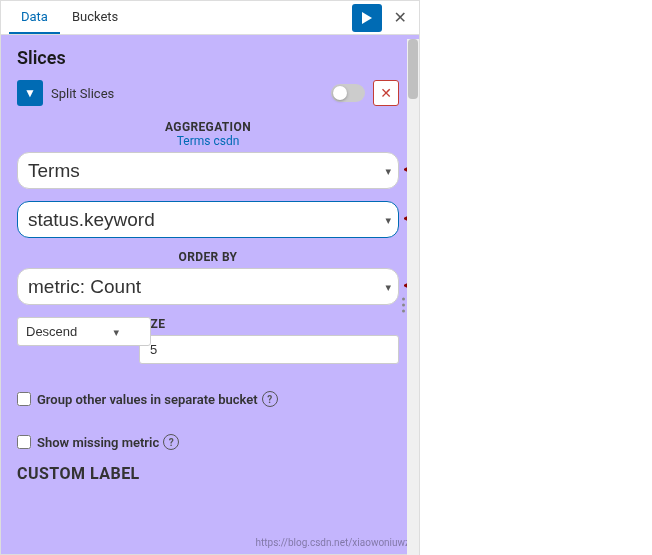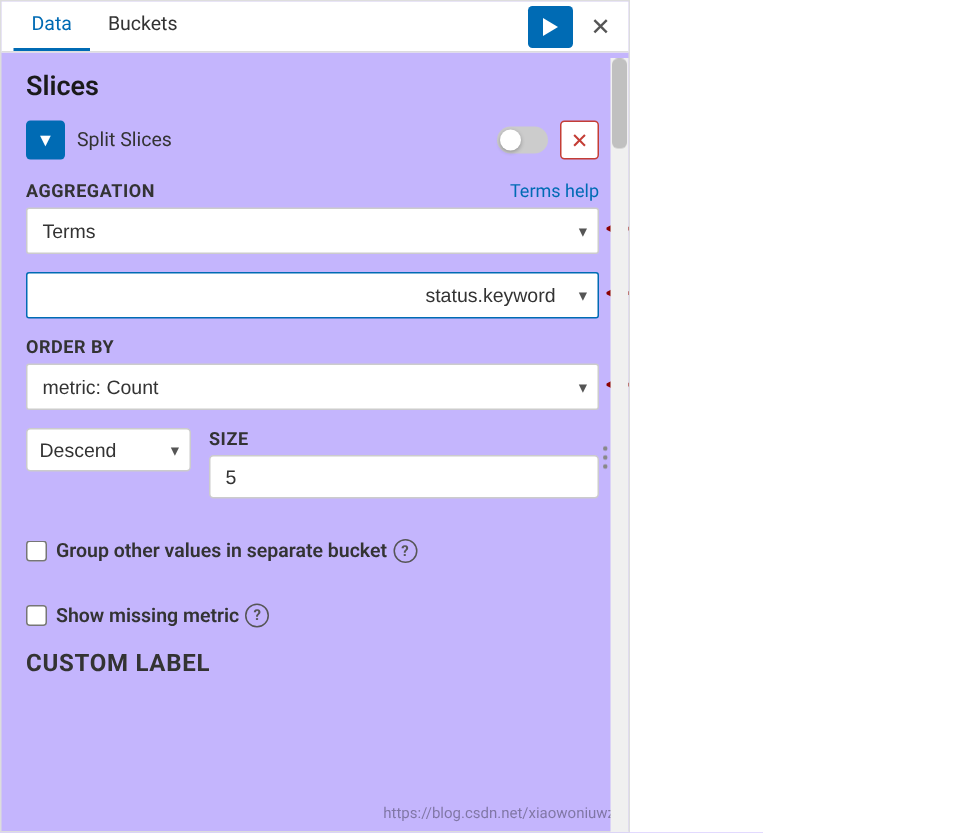--- a/index.html
+++ b/index.html
@@ -149,20 +149,21 @@
 
     
     .field-group {
       margin-bottom: 12px;
     }
     .field-label-row {
       display: flex;
       justify-content: space-between;
       align-items: center;
       margin-bottom: 4px;
+      flex-direction: column;
     }
     .field-label {
       font-size: 12px;
       font-weight: 700;
       color: #333;
       text-transform: uppercase;
       letter-spacing: 0.03em;
     }
     .help-link {
       font-size: 12px;
@@ -171,31 +172,30 @@
       text-decoration: none;
     }
     .select-wrapper {
       position: relative;
       width: 100%;
     }
     .select-field {
       width: 100%;
       padding: 7px 28px 7px 10px;
       border: 1px solid #ccc;
-      border-radius: 2px;
-      font-size: 13px;
+      border-radius: 12px;
+      font-size: 19px;
       color: #333;
       background: #fff;
       appearance: none;
       cursor: pointer;
       outline: none;
     }
     .select-field.highlighted {
       border-color: #006BB4;
-      text-align: right;
     }
     .select-arrow {
       position: absolute;
       right: 8px;
       top: 50%;
       transform: translateY(-50%);
       pointer-events: none;
       color: #555;
       font-size: 11px;
     }
@@ -354,21 +354,21 @@
       <div class="toggle-switch" style="margin-right:8px;">
         <div class="toggle-track"></div>
         <div class="toggle-thumb"></div>
       </div>
       <button class="delete-btn">✕</button>
     </div>
 
     <div class="field-group">
       <div class="field-label-row">
         <span class="field-label">Aggregation</span>
-        <a class="help-link">Terms help</a>
+        <a class="help-link">Terms csdn</a>
       </div>
       <div class="select-wrapper" style="position:relative;">
         <select class="select-field">
           <option>Terms</option>
           <option>Date Histogram</option>
           <option>Range</option>
           <option>Filters</option>
         </select>
         <span class="select-arrow">▾</span>
         
@@ -427,21 +427,21 @@
             </defs>
             <line x1="54" y1="11" x2="6" y2="11" stroke="#8B0000" stroke-width="2.5" marker-end="url(#arrowhead3)"></line>
           </svg>
         </div>
       </div>
     </div>
 
     <div class="order-size-row">
       <div class="order-col">
         <div class="select-wrapper" style="width:110px;">
-          <select class="select-small" style="width:110px;">
+          <select class="select-small" style="width:134px;">
             <option>Descend</option>
             <option>Ascend</option>
           </select>
           <span class="select-arrow">▾</span>
         </div>
       </div>
       <div class="size-col">
         <span class="field-label" style="margin-bottom:4px;">Size</span>
         <input class="input-field" type="number" value="5" style="">
       </div>

